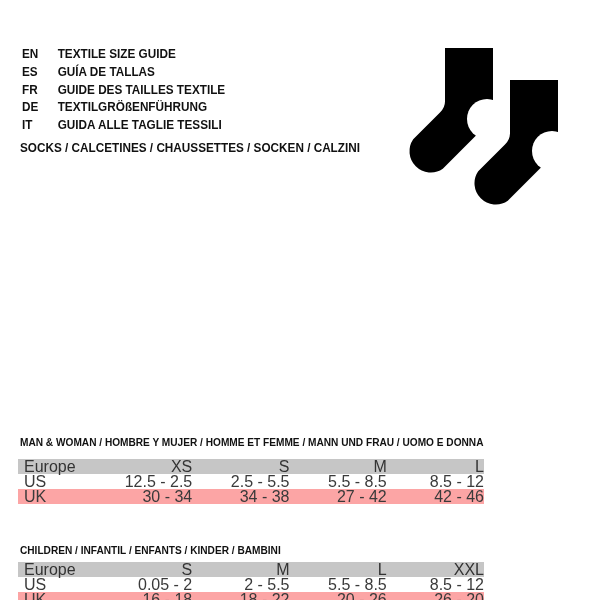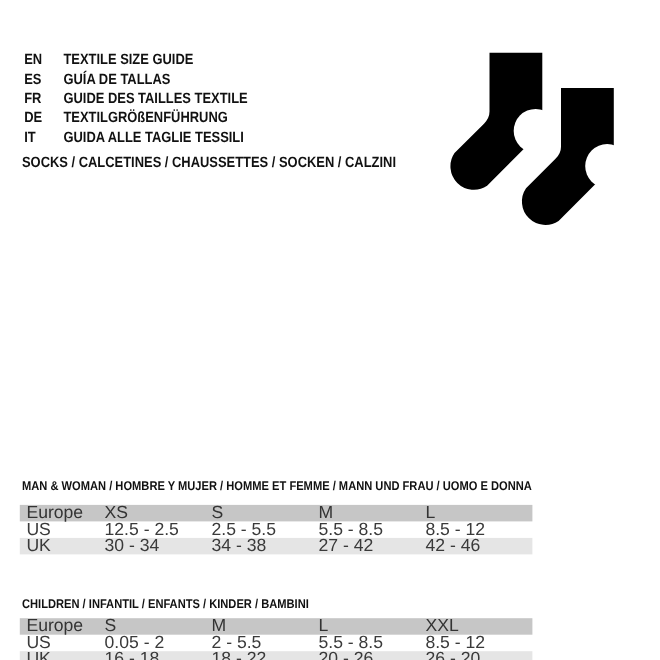--- a/index.html
+++ b/index.html
@@ -21,22 +21,22 @@
   
   .tbl-title{position:absolute;left:20px;font-weight:bold;font-size:11.5px;color:#111;
              transform:scaleX(.88);transform-origin:left top;white-space:nowrap;}
   #t1-title{top:406px;}
   #t2-title{top:514px;}
   .table{position:absolute;left:18px;width:466px;}
   #t1{top:429px;}
   #t2{top:532px;}
   .trow{display:flex;height:15px;align-items:center;font-size:16px;color:#3a3a3a;}
   .trow.head{background:#c6c6c6;color:#333333;}
-  .trow.alt{background:#e5e5e5;}
-  .cell{flex:1;text-align:left;white-space:nowrap;}
+  .trow.alt{background:#fca5a5;}
+  .cell{flex:1;text-align:right;white-space:nowrap;}
   .cell.region{flex:0 0 71px;text-align:left;padding-left:6px;}
 </style>
 </head>
 <body>
 
 <div class="canvas">
 
   <div class="lang-block">
     <div class="lang-row">
       <span class="lang-code">EN</span>

